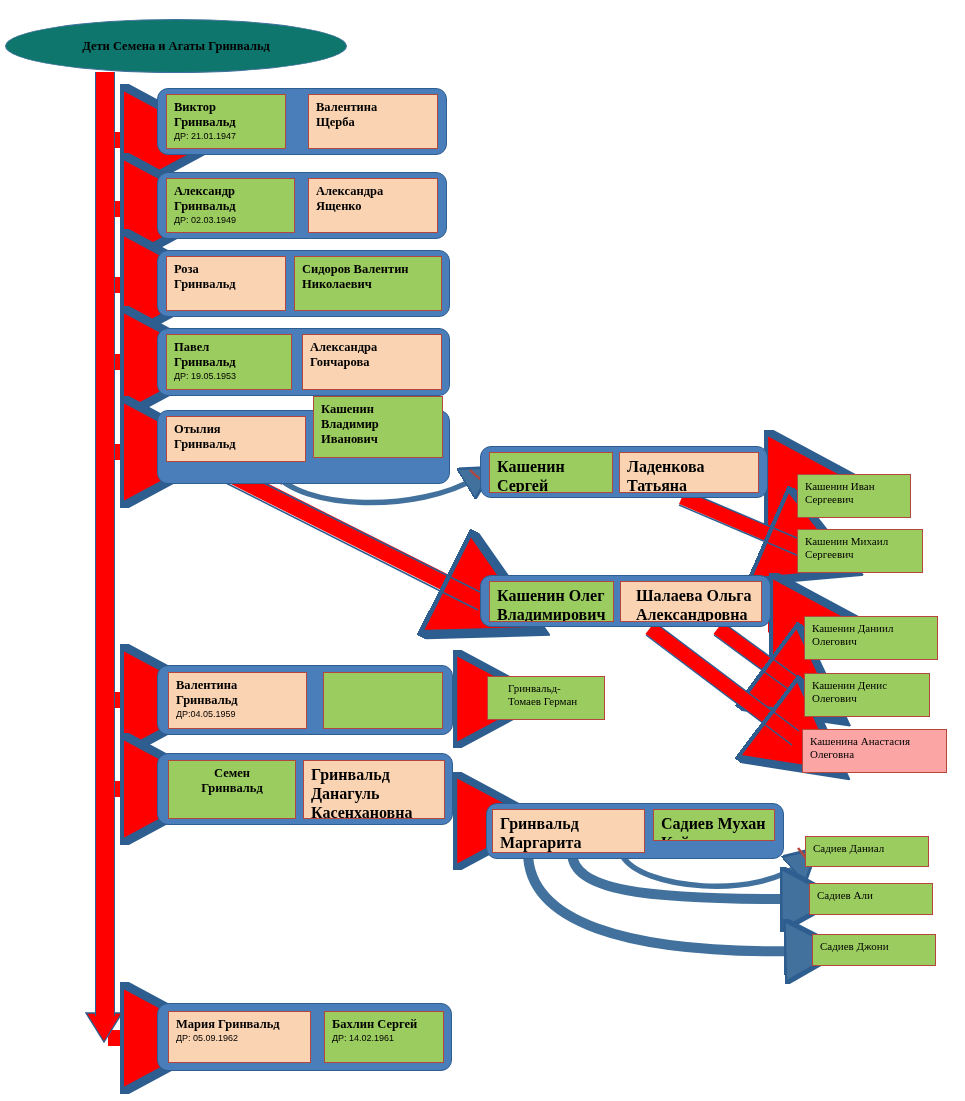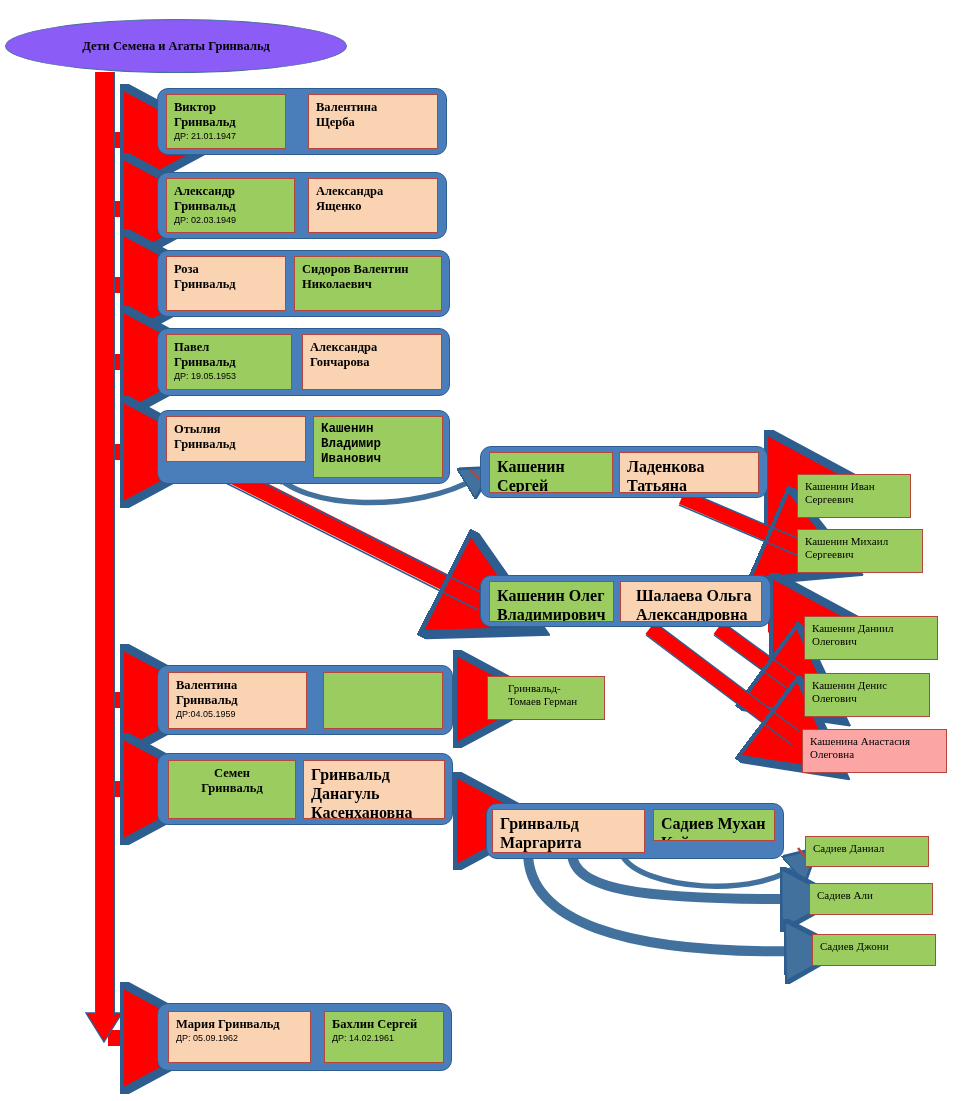--- a/index.html
+++ b/index.html
@@ -9,21 +9,21 @@
     width:965px;height:1101px;position:relative;overflow:hidden;
   }
   #canvas{position:absolute;left:0;top:0;width:965px;height:1101px;}
 
   
   #links{position:absolute;left:0;top:0;width:965px;height:1101px;z-index:1;}
 
   
   .title-ellipse{
     position:absolute;
-    background:#8b5cf6;
+    background:#0f766e;
     border:1.5px solid #41719C;
     border-radius:50%;
     display:flex;align-items:center;justify-content:center;
     z-index:3;
   }
   .title-ellipse span{
     font-weight:bold;font-size:12.5px;color:#000;
     letter-spacing:0px;white-space:nowrap;
   }
 
@@ -216,21 +216,21 @@
   <div class="person f inframe" style="left:302px;top:334px;width:140px;height:56px;">
     <div class="nm">Александра<br>Гончарова</div>
     <div class="dob"></div>
   </div>
 
   <div class="couple" style="left:157px;top:410px;width:293px;height:74px;"></div>
   <div class="person f inframe" style="left:166px;top:416px;width:140px;height:46px;">
     <div class="nm">Отылия<br>Гринвальд</div>
     <div class="dob"></div>
   </div>
-  <div class="person m inframe" style="left:313px;top:416px;width:130px;height:62px;font-family:Liberation Mono, monospace;">
+  <div class="person m inframe" style="left:313px;top:396px;width:130px;height:62px;">
     <div class="nm">Кашенин<br>Владимир<br>Иванович</div>
     <div class="dob"></div>
   </div>
 
   <div class="couple" style="left:480px;top:446px;width:288px;height:52px;"></div>
   <div class="person m inframe" style="left:489px;top:452px;width:124px;height:41px;">
     <div class="nm sm">Кашенин Сергей<br>Владимирович</div>
     <div class="dob"></div>
   </div>
   <div class="person f inframe" style="left:619px;top:452px;width:140px;height:41px;">

